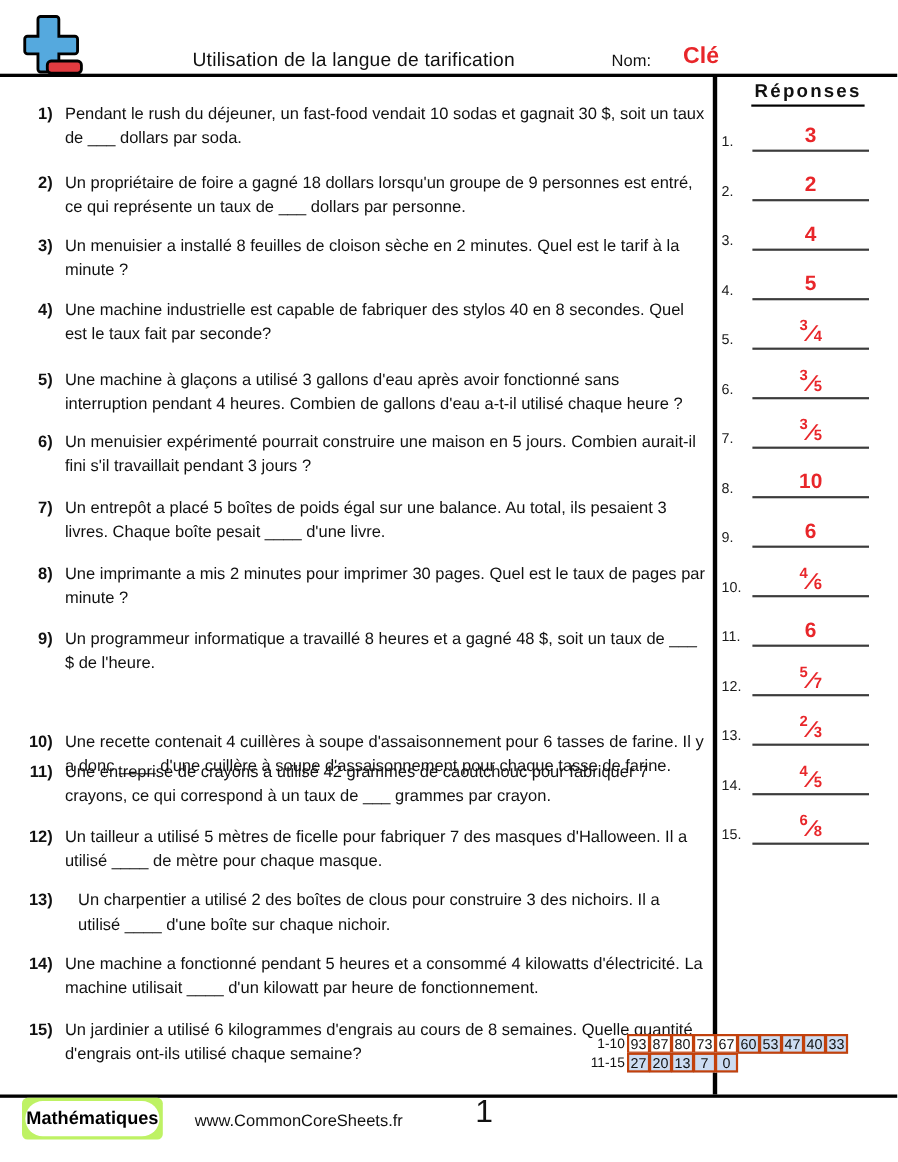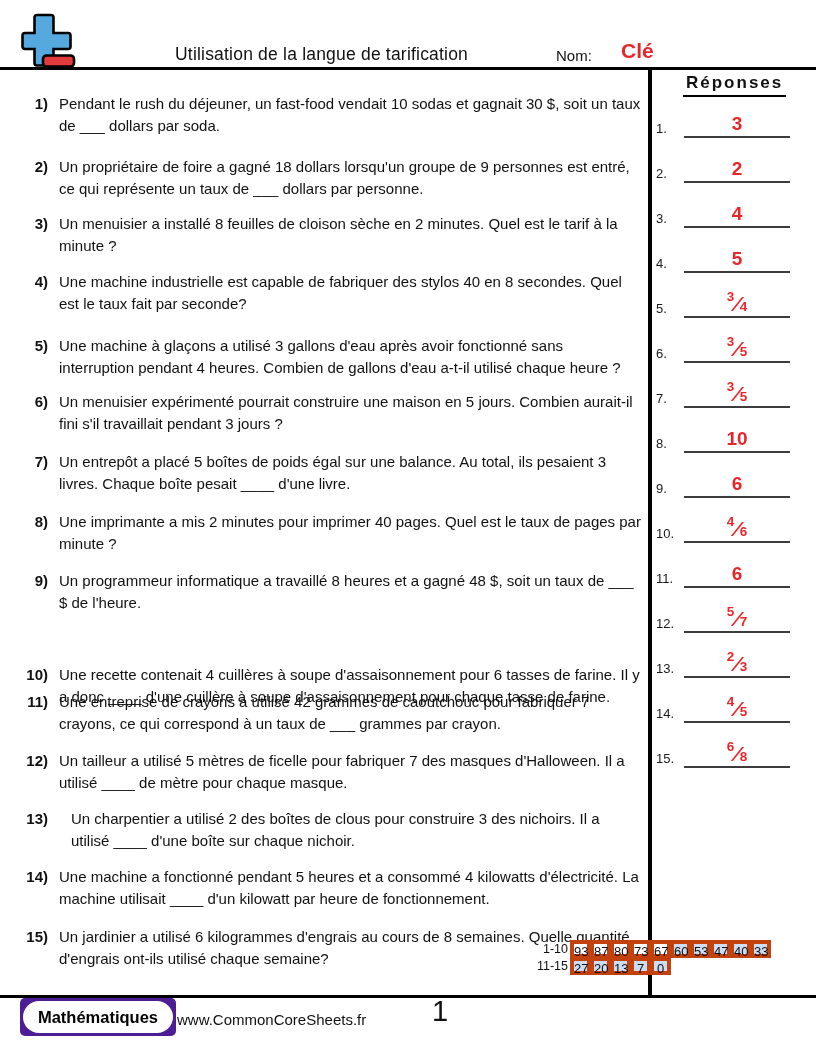--- a/index.html
+++ b/index.html
@@ -28,30 +28,30 @@
   .a-label{position:absolute;left:8px;bottom:2px;font-size:13px;color:#1a1a1a;}
   .a-line{position:absolute;left:36px;bottom:0;width:106px;height:34px;
     border-bottom:2px solid #3c3c3c;display:flex;align-items:flex-end;justify-content:center;box-sizing:border-box;}
   .a-val{color:var(--red);font-weight:bold;font-size:19px;line-height:1;padding-bottom:3px;}
   .a-frac{color:var(--red);font-weight:bold;line-height:1;padding-bottom:2px;white-space:nowrap;}
   .fr-n{font-size:13.5px;position:relative;top:-10px;}
   .fr-s{font-size:21px;font-style:italic;padding:0 1px;}
   .fr-d{font-size:13.5px;position:relative;top:0px;}
   
   .rule-bottom{position:absolute;left:0;top:995px;width:816px;height:2.5px;background:#000;}
-  .badge{position:absolute;left:20px;top:998px;width:156px;height:38px;background:#4c1d95;border-radius:5px;}
+  .badge{position:absolute;left:20px;top:998px;width:128px;height:38px;background:#bef264;border-radius:5px;}
   .badge-inner{position:absolute;left:3px;top:3px;right:3px;bottom:3px;background:#fff;border-radius:17px;
     display:flex;align-items:center;justify-content:center;font-weight:bold;font-size:16.5px;color:#000;}
   .site{position:absolute;left:177px;top:1011px;font-size:15px;}
   .page-num{position:absolute;left:432px;top:995px;font-size:29px;font-weight:400;}
   .score-table{position:absolute;left:529px;top:940px;}
   .score-row{display:flex;height:18px;margin-top:-1px;}
   .score-row:first-child{margin-top:0;}
   .score-label{width:39px;text-align:right;padding-right:3px;font-size:12.5px;line-height:18px;}
-  .score-cell{width:21px;min-width:21px;height:18px;border:4px solid #c2410c;margin-left:-1px;
+  .score-cell{width:21px;min-width:21px;height:18px;border:2px solid #c2410c;margin-left:-1px;
     box-sizing:border-box;text-align:center;font-size:13px;line-height:16px;background:#fff;}
   .score-cell.hl{background:var(--cellblue);}
   :root{--red:#e8262a;--cellblue:#ccdcf2;}
 </style>
 </head>
 <body>
 
 <div class="page">
 
   <svg class="logo" viewBox="0 0 58 58" aria-hidden="true">
@@ -90,21 +90,21 @@
       <div class="problem" style="top: 391px;">
         <span class="p-num">6)</span>
         <div class="p-text">Un menuisier expérimenté pourrait construire une maison en 5 jours. Combien aurait-il fini s'il travaillait pendant 3 jours ?</div>
       </div>
       <div class="problem" style="top: 451px;">
         <span class="p-num">7)</span>
         <div class="p-text">Un entrepôt a placé 5 boîtes de poids égal sur une balance. Au total, ils pesaient 3 livres. Chaque boîte pesait ____ d'une livre.</div>
       </div>
       <div class="problem" style="top: 511px;">
         <span class="p-num">8)</span>
-        <div class="p-text">Une imprimante a mis 2 minutes pour imprimer 40 pages. Quel est le taux de pages par minute ?</div>
+        <div class="p-text">Une imprimante a mis 2 minutes pour imprimer 30 pages. Quel est le taux de pages par minute ?</div>
       </div>
       <div class="problem" style="top: 570px;">
         <span class="p-num">9)</span>
         <div class="p-text">Un programmeur informatique a travaillé 8 heures et a gagné 48 $, soit un taux de ___ $ de l'heure.</div>
       </div>
       <div class="problem" style="top: 664px;">
         <span class="p-num">10)</span>
         <div class="p-text">Une recette contenait 4 cuillères à soupe d'assaisonnement pour 6 tasses de farine. Il y a donc ____ d'une cuillère à soupe d'assaisonnement pour chaque tasse de farine.</div>
       </div>
       <div class="problem" style="top: 691px;">

